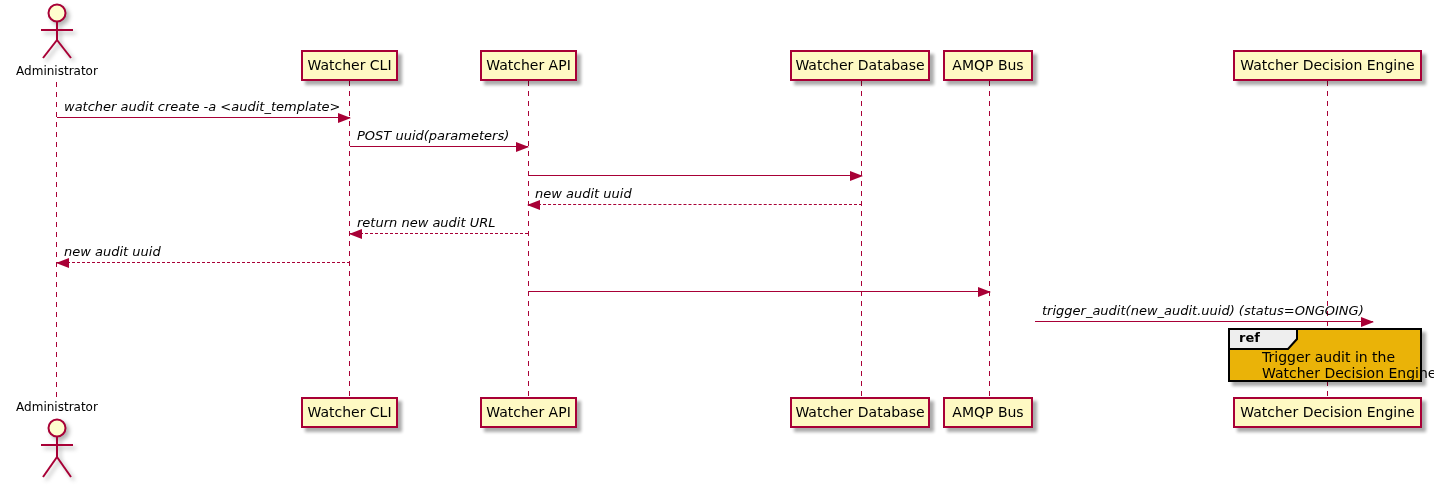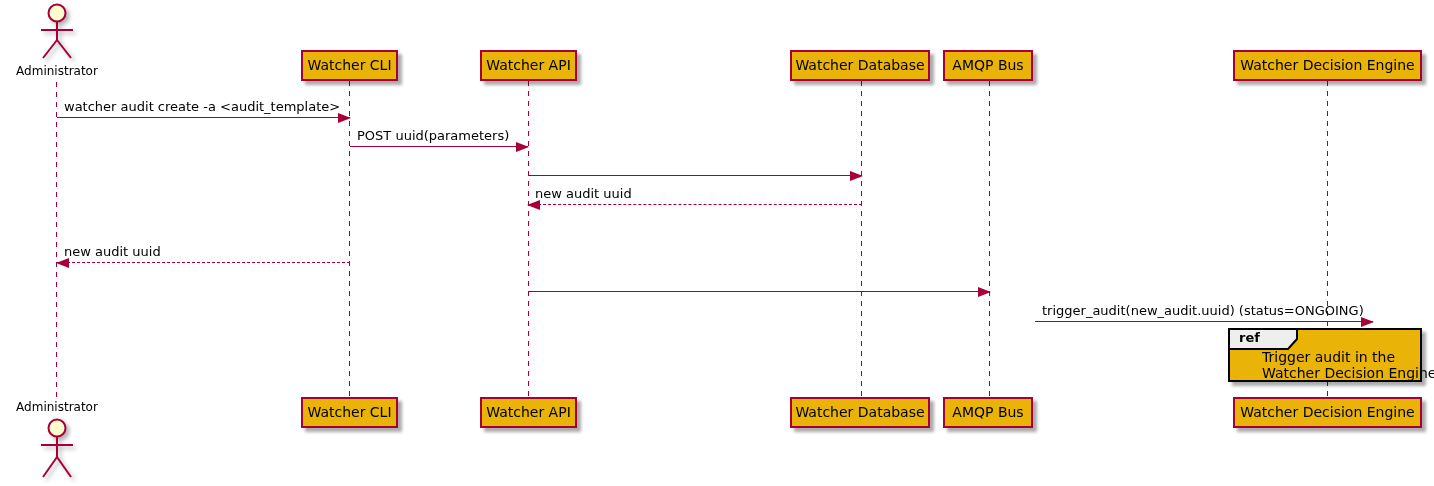--- a/index.html
+++ b/index.html
@@ -15,21 +15,21 @@
   .lifeline{
     position:absolute;
     width:1px;
     background:repeating-linear-gradient(to bottom,#A80036 0px,#A80036 5px,transparent 5px,transparent 10px);
   }
   
   .pbox{
     position:absolute;
     box-sizing:border-box;
     height:31px;
-    background:#eab308;
+    background:#fef9c3;
     border:2px solid #A80036;
     box-shadow:4px 4px 3px rgba(0,0,0,0.33);
     text-align:center;
     font-size:14px;
     line-height:27px;
     white-space:nowrap;
   }
   
   .actor-svg{position:absolute;filter:drop-shadow(3px 3px 2px rgba(0,0,0,0.3));}
   .actor-label{
@@ -39,20 +39,21 @@
     line-height:15px;
     white-space:nowrap;
   }
   
   .msg{position:absolute;height:20px;}
   .msg .label{
     position:absolute;
     bottom:4px;left:7px;
     font-size:13px;
     white-space:nowrap;
+    font-style:italic;
   }
   .msg .line{
     position:absolute;
     left:0;right:0;bottom:0;
     height:0;
     border-top:1px solid #A80036;
   }
   .msg.dashed .line{border-top-style:dashed;}
   .msg .head{
     position:absolute;
@@ -108,20 +109,25 @@
   </div>
   <div class="msg solid" style="left:528px;top:156px;width:334px;">
     <span class="line"></span>
     <span class="head right"></span>
   </div>
   <div class="msg dashed" style="left:528px;top:185px;width:334px;">
     <span class="label">new audit uuid</span>
     <span class="line"></span>
     <span class="head left"></span>
   </div>
+  <div class="msg dashed" style="left:350px;top:214px;width:178px;">
+    <span class="label">return new audit URL</span>
+    <span class="line"></span>
+    <span class="head left"></span>
+  </div>
   <div class="msg dashed" style="left:57px;top:243px;width:293px;">
     <span class="label">new audit uuid</span>
     <span class="line"></span>
     <span class="head left"></span>
   </div>
   <div class="msg solid" style="left:528px;top:272px;width:462px;">
     <span class="line"></span>
     <span class="head right"></span>
   </div>
   <div class="msg solid" style="left:990px;top:302px;width:338px;margin-left:45px;">

